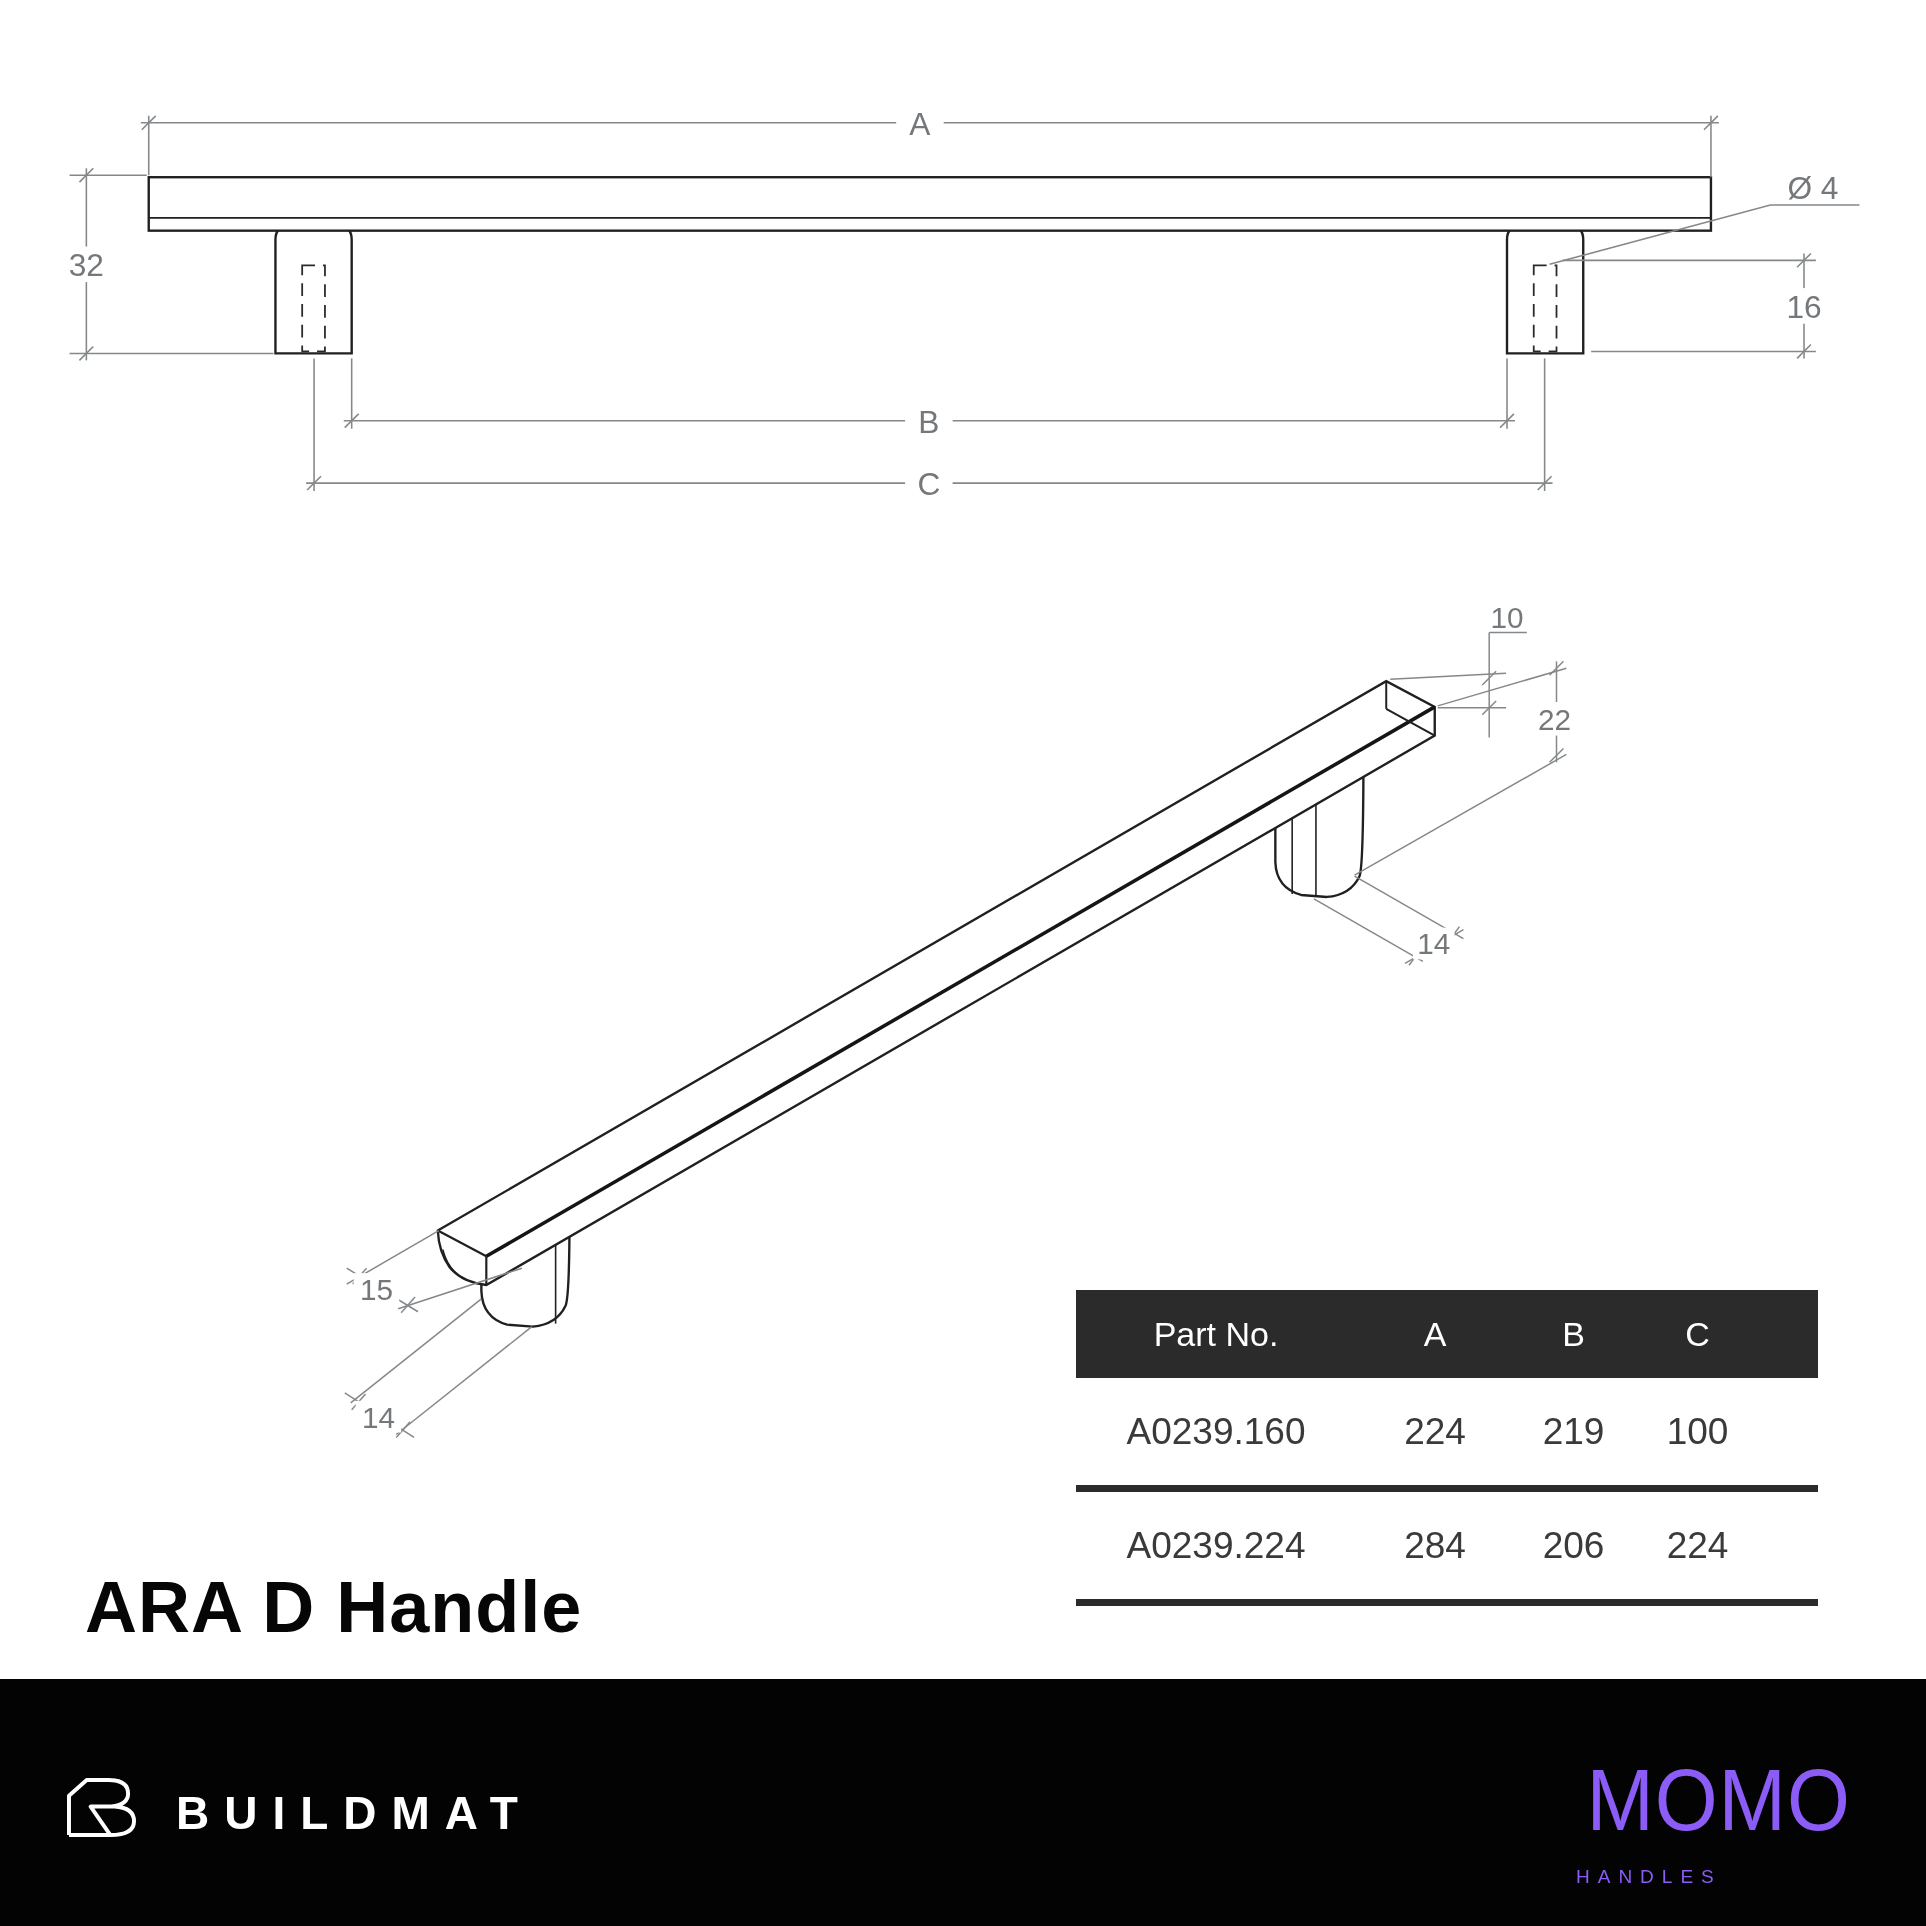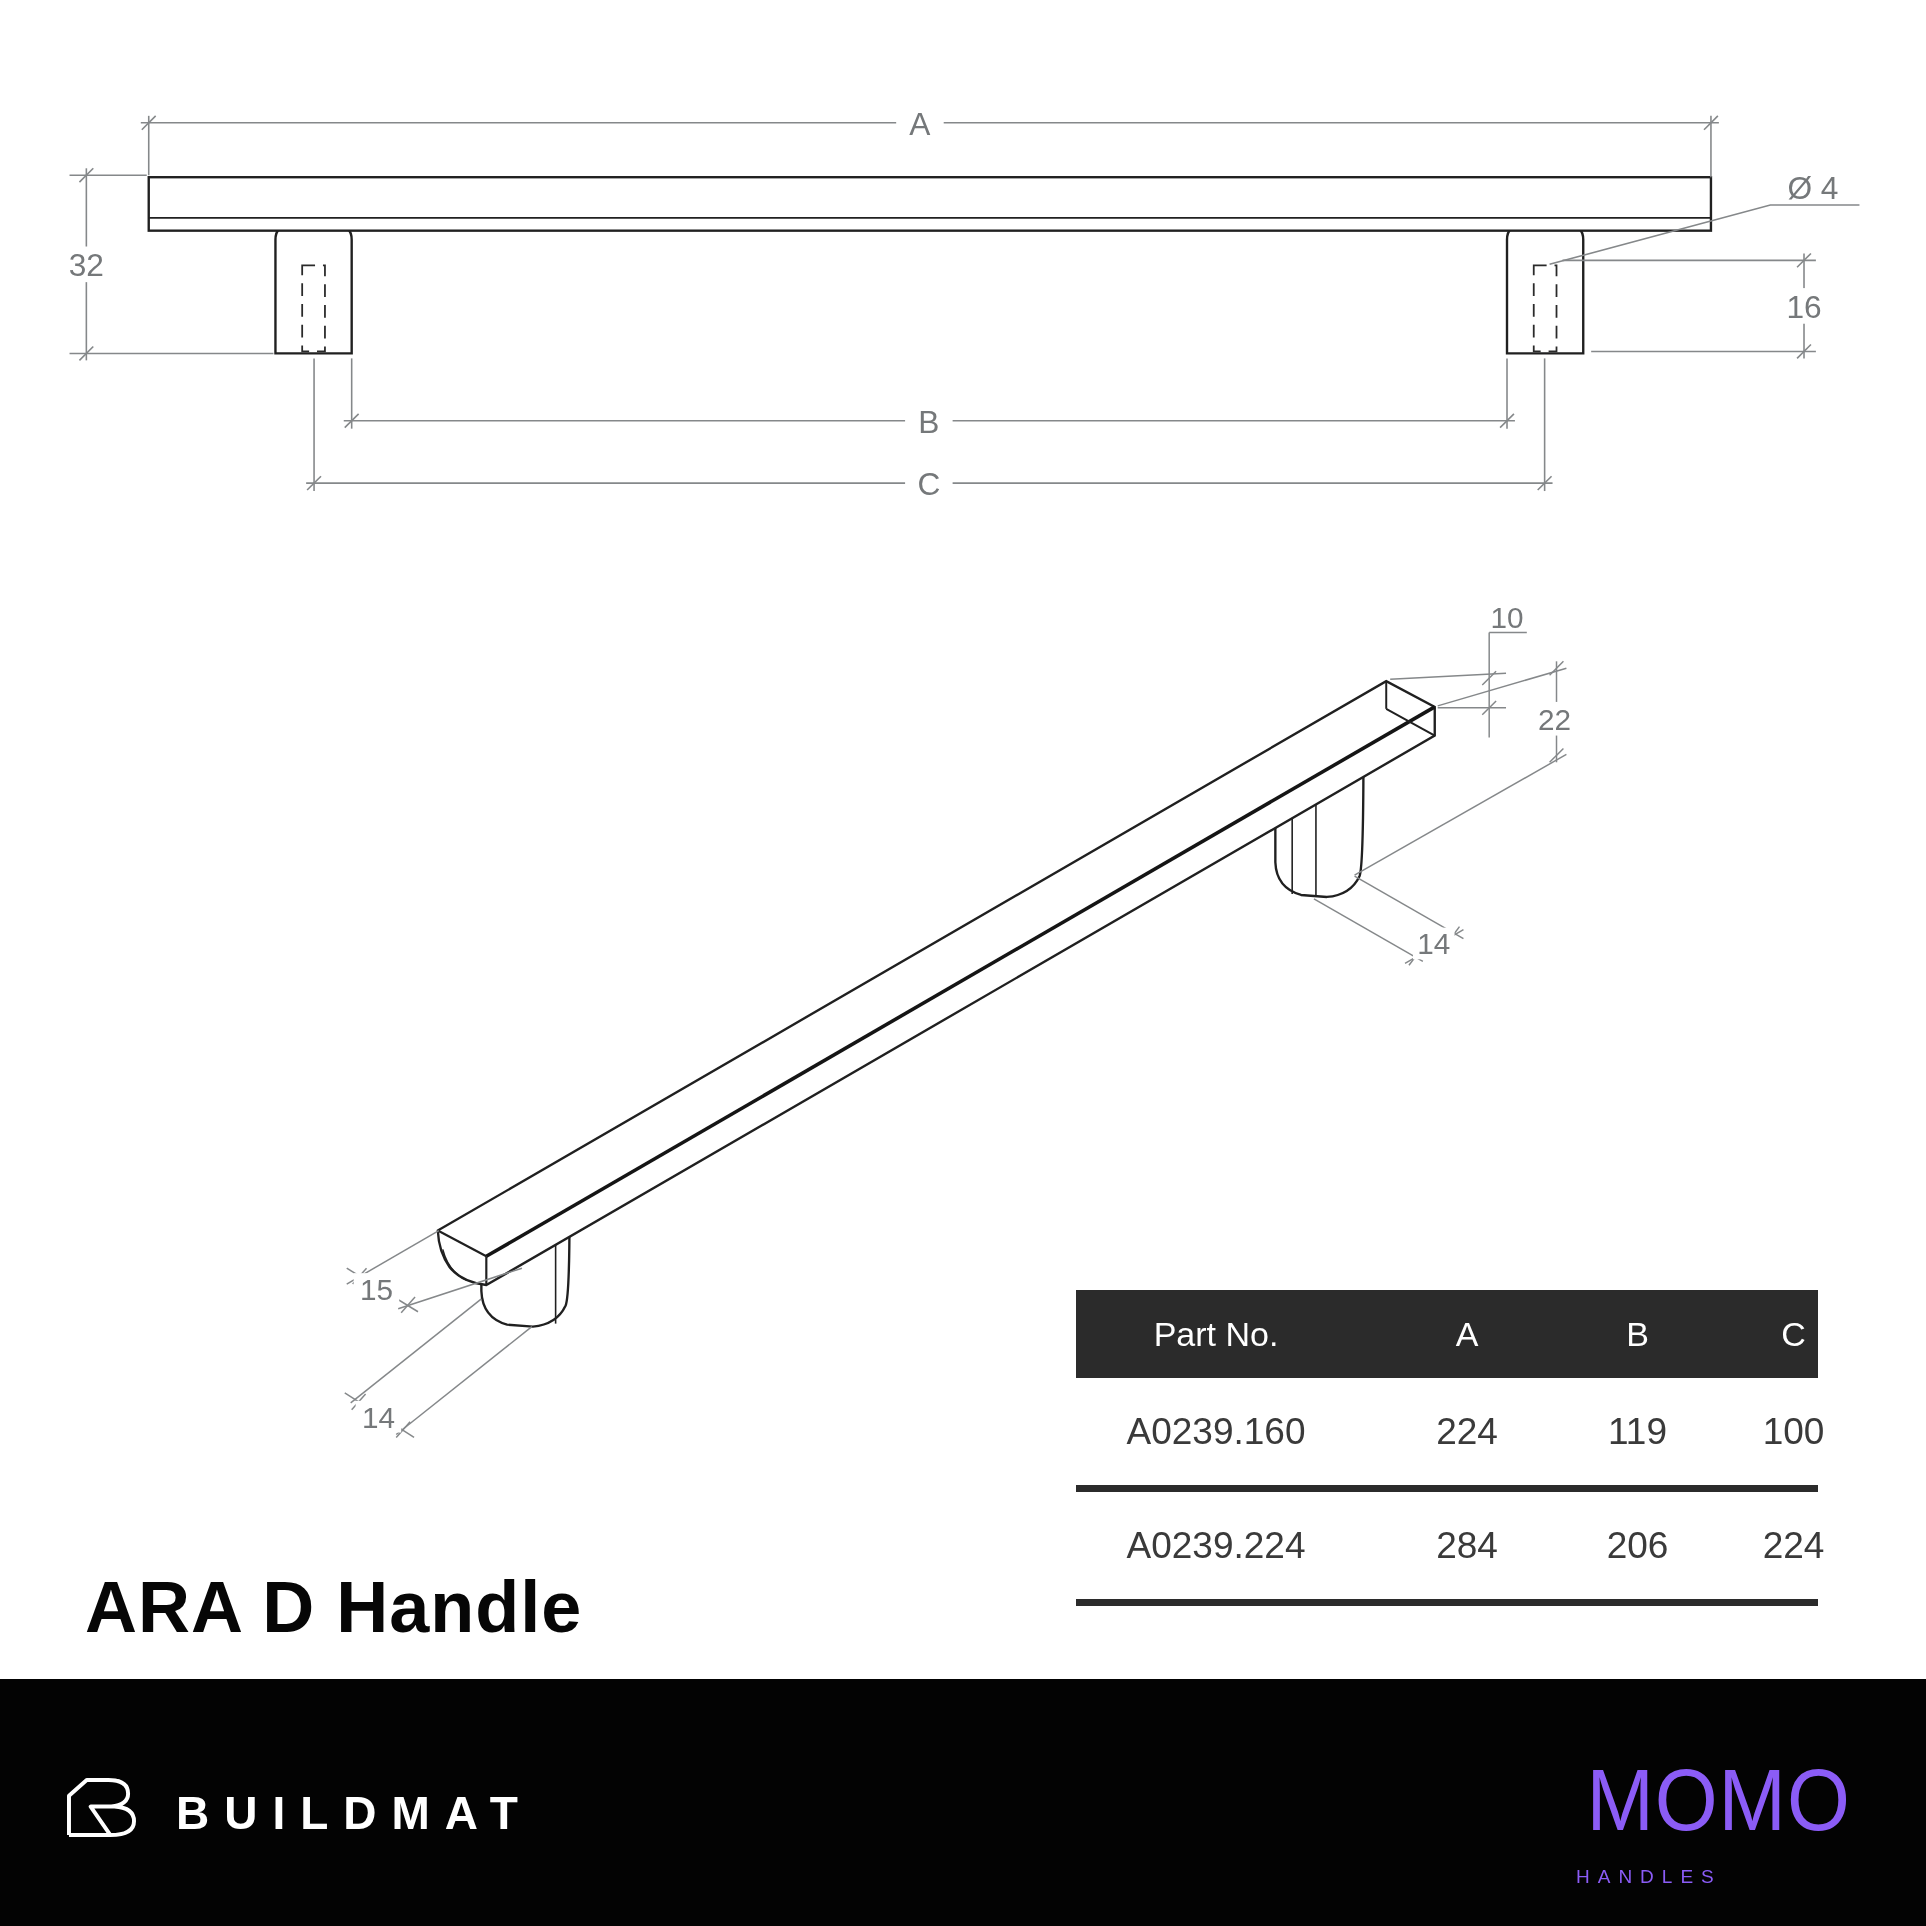--- a/index.html
+++ b/index.html
@@ -13,21 +13,21 @@
   .dim-text-iso{fill:#75787a;font-size:30px;font-family:"Liberation Sans",sans-serif;}
 
   
   .page-title{
     position:absolute;left:85px;top:1566px;
     font-size:72px;font-weight:bold;color:#060606;letter-spacing:1px;
   }
 
   
   .spec-table{position:absolute;left:1076px;top:1290px;width:742px;}
-  .spec-row{display:grid;grid-template-columns:280px 158px 119px 129px;align-items:center;gap:32px;}
+  .spec-row{display:grid;grid-template-columns:280px 158px 119px 129px;align-items:center;}
   .spec-head{background:#2b2b2b;color:#ffffff;height:88px;font-size:34px;}
   .spec-head .cell{text-align:center;}
   .spec-body-row{height:107px;color:#3a3a3a;font-size:37px;}
   .spec-body-row .cell{text-align:center;}
   .spec-rule{height:7px;background:#2b2b2b;}
 
   
   .footer{position:absolute;left:0;top:1679px;width:1927px;height:248px;background:#030303;padding-left:16px;}
   .bm-icon{position:absolute;left:63px;top:95px;}
   .bm-text{
@@ -181,21 +181,21 @@
 <div class="spec-table">
   <div class="spec-row spec-head">
     <div class="cell">Part No.</div>
     <div class="cell">A</div>
     <div class="cell">B</div>
     <div class="cell">C</div>
   </div>
   <div class="spec-row spec-body-row">
     <div class="cell">A0239.160</div>
     <div class="cell">224</div>
-    <div class="cell">119</div>
+    <div class="cell">219</div>
     <div class="cell">100</div>
   </div>
   <div class="spec-rule"></div>
   <div class="spec-row spec-body-row">
     <div class="cell">A0239.224</div>
     <div class="cell">284</div>
     <div class="cell">206</div>
     <div class="cell">224</div>
   </div>
   <div class="spec-rule"></div>

